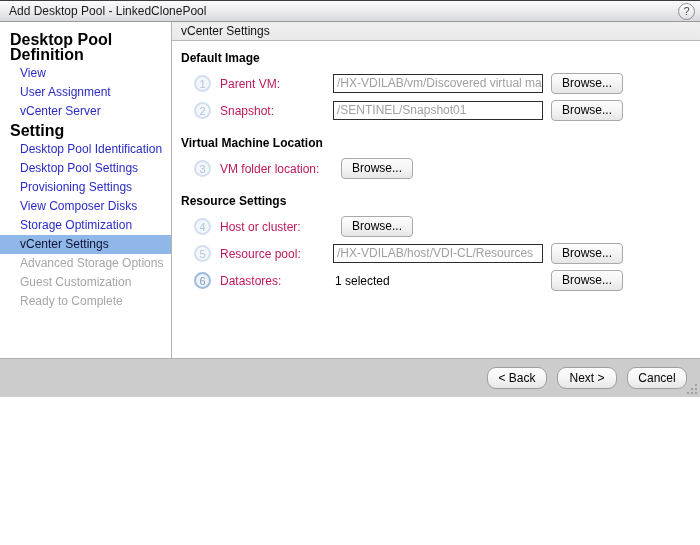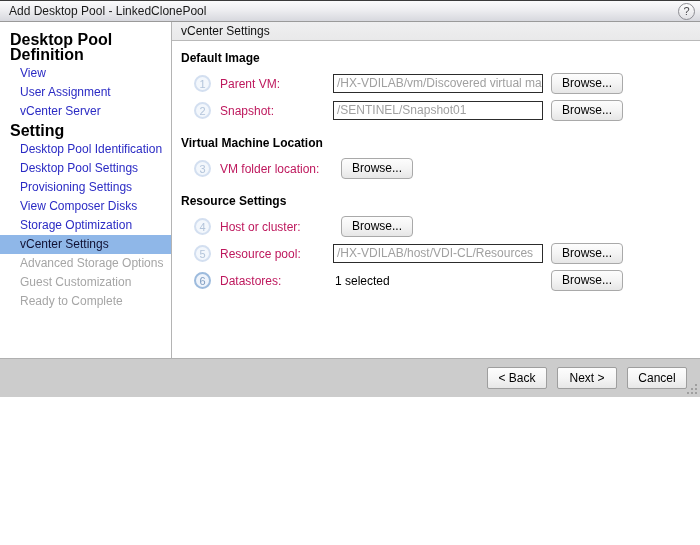--- a/index.html
+++ b/index.html
@@ -223,21 +223,21 @@
     justify-content: flex-end;
     padding-right: 13px;
     position: relative;
     box-sizing: border-box;
   }
   .footer-btn {
     width: 60px;
     height: 22px;
     margin-left: 10px;
     border: 1px solid #9e9e9e;
-    border-radius: 2px;
+    border-radius: 9px;
     background: linear-gradient(to bottom, #fdfdfd 0%, #f5f5f5 50%, #e7e7e7 100%);
     font-family: "Liberation Sans", sans-serif;
     font-size: 12px;
     color: #000;
     text-align: center;
     line-height: 20px;
     cursor: pointer;
     box-sizing: border-box;
   }
   .resize-grip {

